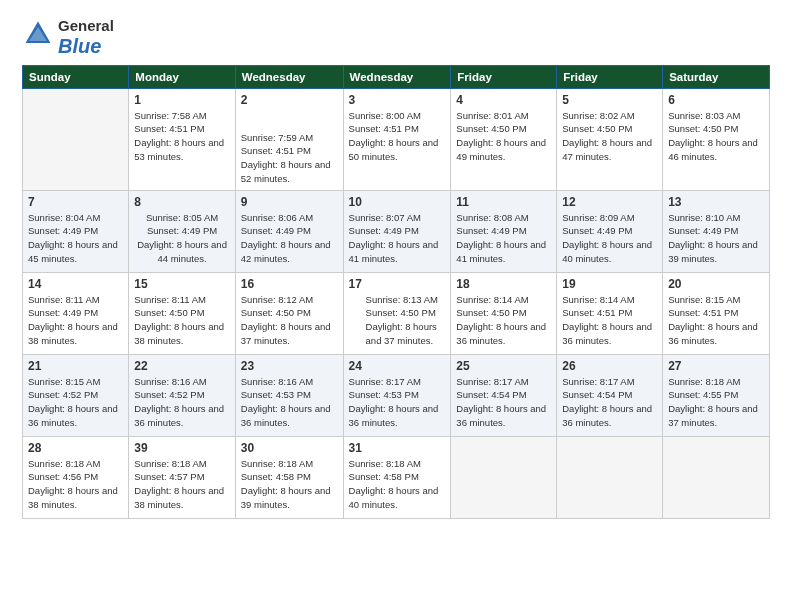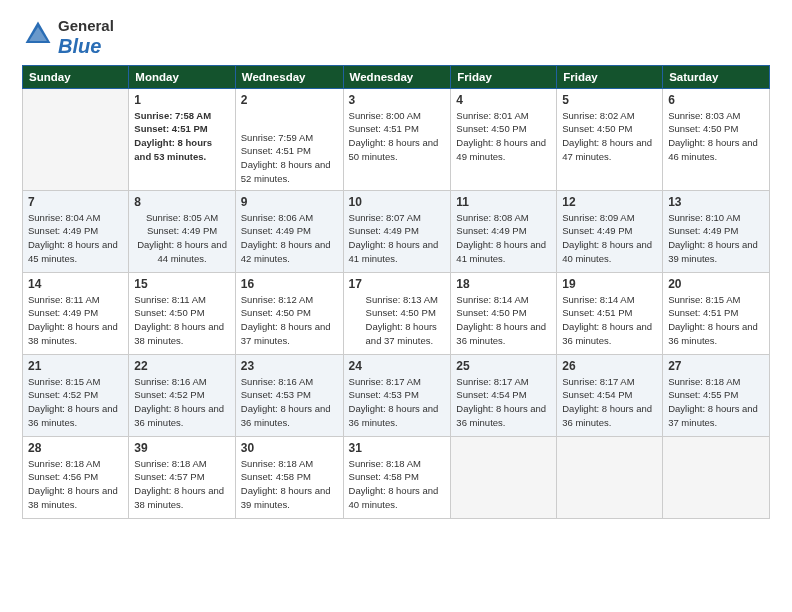--- a/index.html
+++ b/index.html
@@ -130,21 +130,21 @@
           <th>Friday</th>
           <th>Friday</th>
           <th>Saturday</th>
         </tr>
     </thead>
     <tbody id="calendar-body">
     <tr>
           <td class="empty"></td>
           <td>
             <span class="day-num">1</span>
-            <div class="day-info" style="white-space: pre-line; font-weight: bold;">Sunrise: 7:58 AM
+            <div class="day-info" style="white-space: pre-line;">Sunrise: 7:58 AM
 Sunset: 4:51 PM
 Daylight: 8 hours and 53 minutes.</div>
           </td>
           <td>
             <span class="day-num">2</span>
             <div class="day-info" style="white-space: pre-line; margin-top: 24px;">Sunrise: 7:59 AM
 Sunset: 4:51 PM
 Daylight: 8 hours and 52 minutes.</div>
           </td>
           <td>

